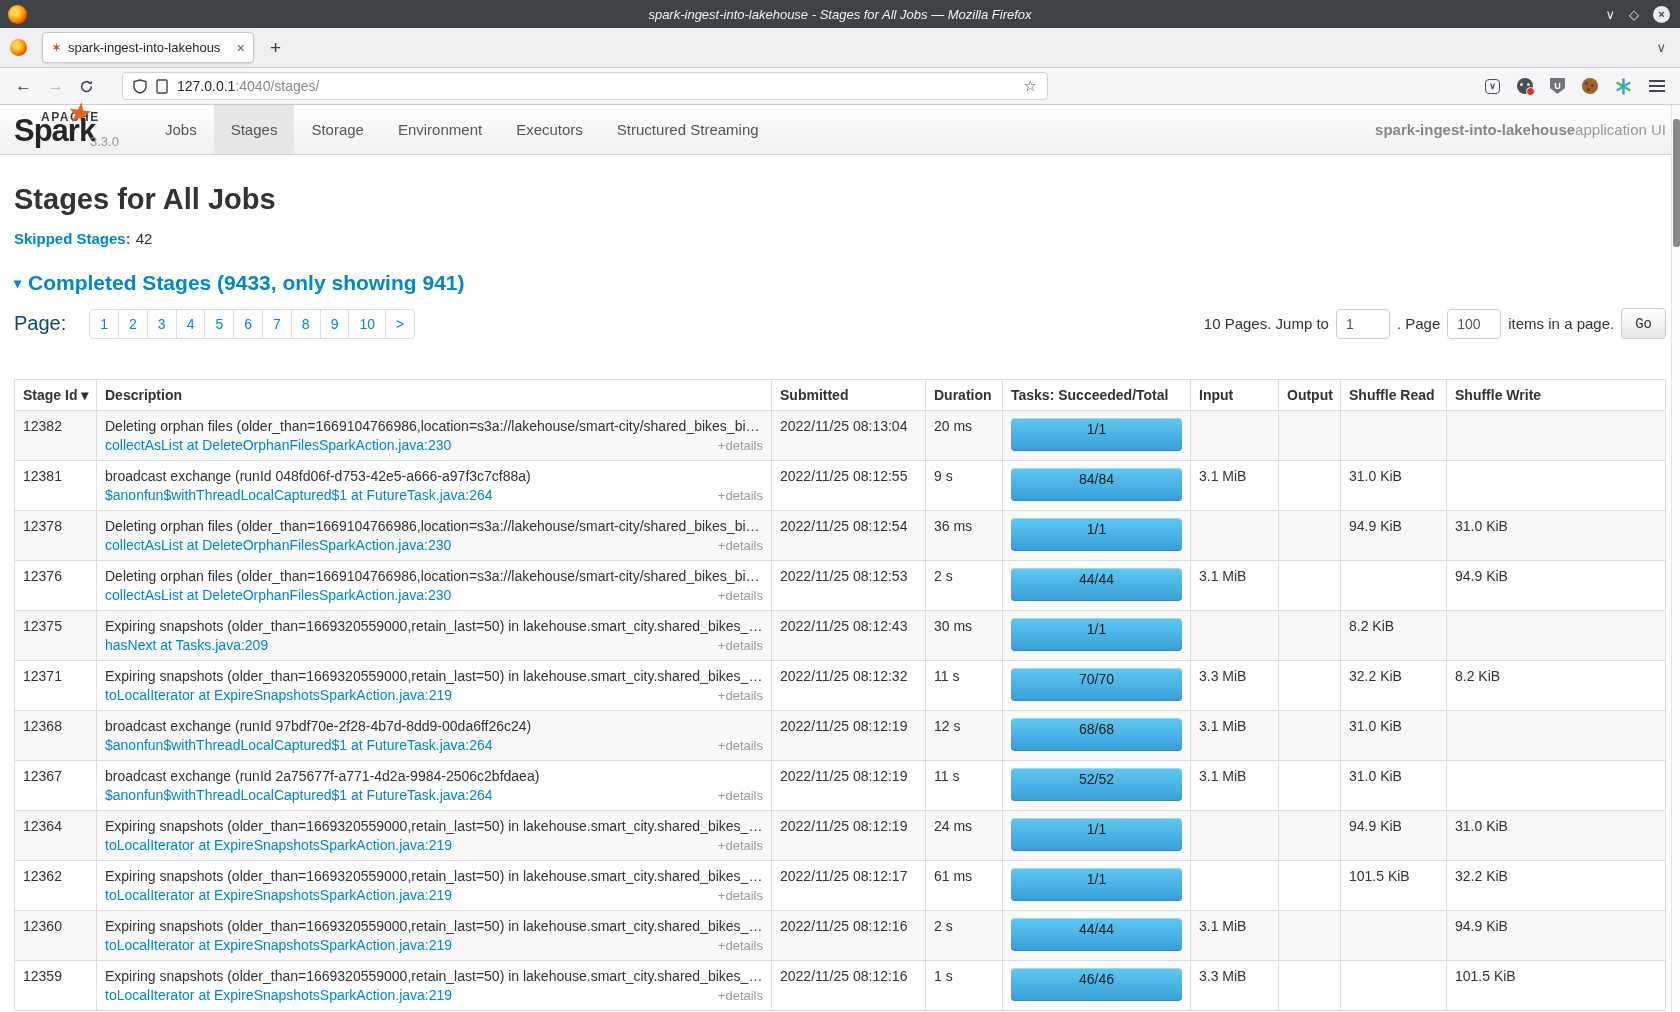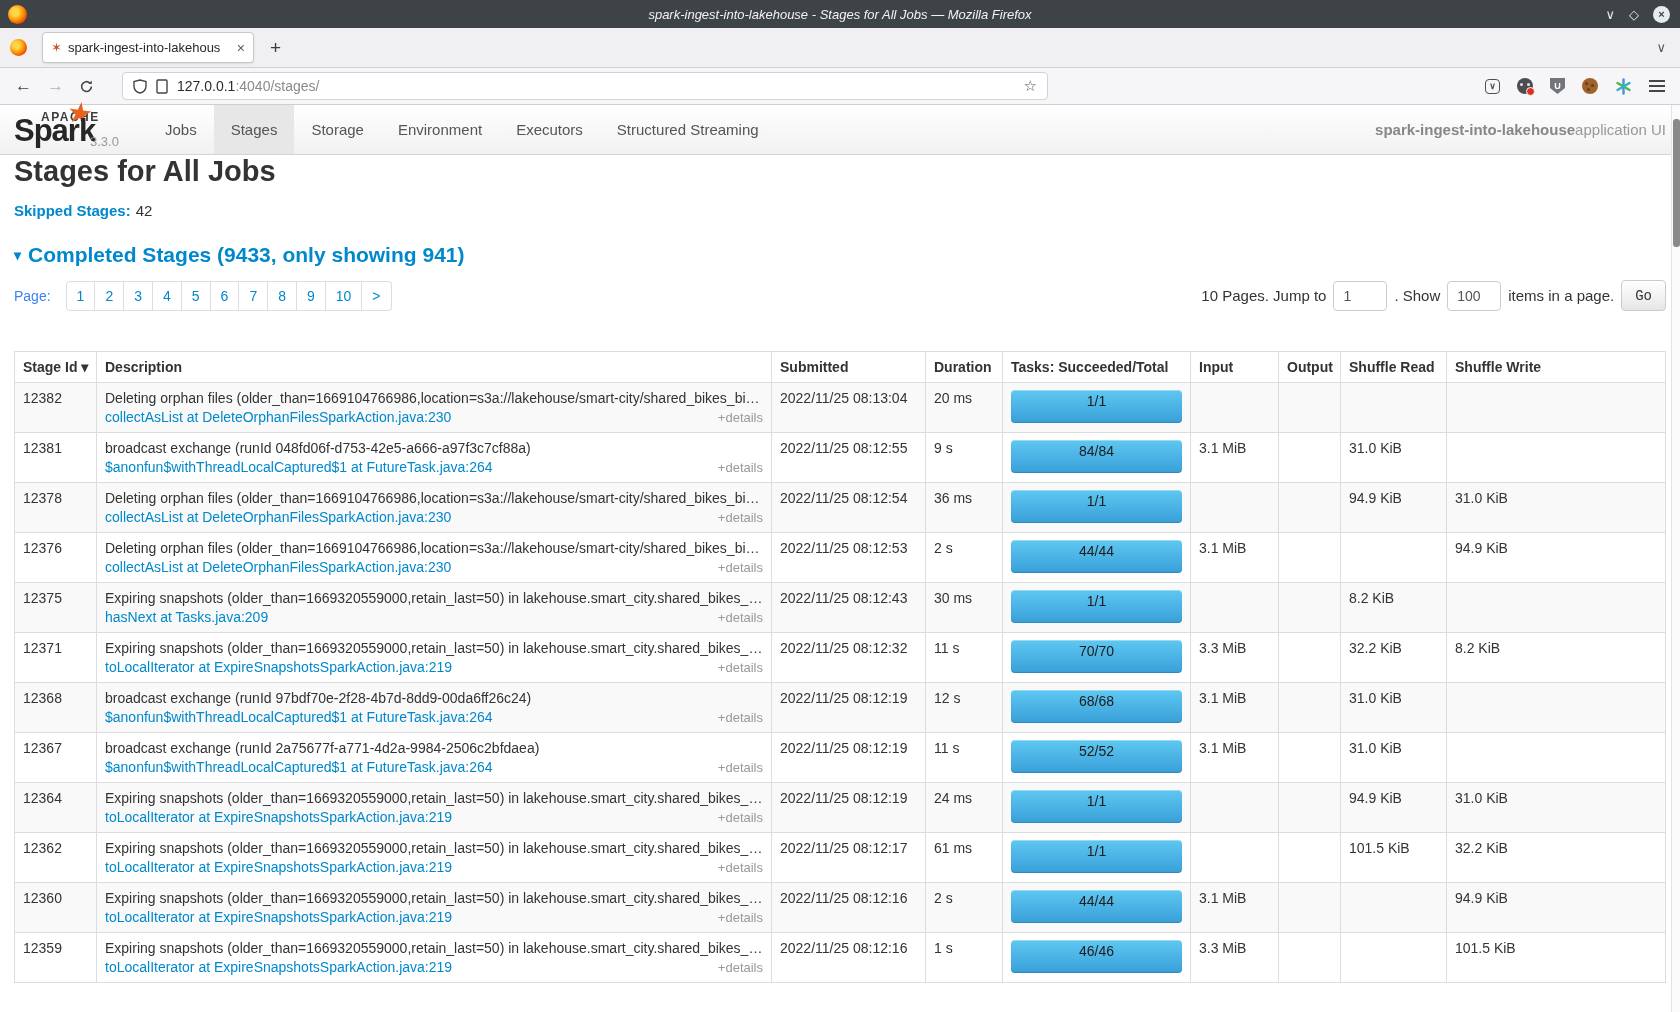--- a/index.html
+++ b/index.html
@@ -85,29 +85,29 @@
   .nav-tabs { display: flex; list-style: none; margin-left: 14px; }
   .nav-tabs li { padding: 0 17px; display: flex; align-items: center; font-size: 15px;
     color: #555; cursor: pointer; }
   .nav-tabs li.active { background: #e7e7e7; }
   .nav-appname { margin-left: auto; margin-right: 14px; display: flex; align-items: center;
     font-size: 15px; color: #999; white-space: nowrap; }
   .nav-appname b { color: #878787; }
 
   
   main { padding: 0 14px; }
-  h1 { font-size: 29px; font-weight: bold; color: #333; }
+  h1 { font-size: 29px; font-weight: bold; color: #333; margin-top: 28px; }
   .stats { margin-top: 14px; }
   .stat-line { font-size: 15px; color: #333; margin-top: 6px; }
   .stat-label { color: #0088cc; font-weight: bold; margin-right: 5px; }
   .section-header { margin-top: 24px; font-size: 21px; font-weight: bold; color: #0088cc;
     cursor: pointer; display: flex; align-items: center; }
   .section-arrow { font-size: 14px; margin-right: 7px; }
   .pagination-row { display: flex; align-items: center; margin-top: 13px; }
-  .page-label { font-size: 14px; color: #3b82f6; margin-right: 15px; }
+  .page-label { font-size: 20px; color: #0c4a6e; margin-right: 23px; }
   .page-group { display: flex; }
   .page-btn { min-width: 16px; padding: 6px 10px; background: #fff; border: 1px solid #ddd;
     border-left: none; color: #0088cc; font-size: 14px; text-align: center; cursor: pointer; }
   .page-btn:first-child { border-left: 1px solid #ddd; border-radius: 4px 0 0 4px; }
   .page-btn:last-child { border-radius: 0 4px 4px 0; }
   .jump-controls { margin-left: auto; display: flex; align-items: center; font-size: 15px;
     color: #333; gap: 7px; }
   .jump-input { width: 54px; height: 30px; border: 1px solid #ccc; border-radius: 4px;
     font-size: 14px; color: #555; padding-left: 9px; font-family: inherit; }
   .go-btn { height: 31px; padding: 0 13px; border: 1px solid #ccc; border-radius: 4px;
@@ -248,21 +248,21 @@
         <div class="page-btn">6</div>
         <div class="page-btn">7</div>
         <div class="page-btn">8</div>
         <div class="page-btn">9</div>
         <div class="page-btn">10</div>
         <div class="page-btn">&gt;</div>
       </div>
     <div class="jump-controls">
       <span>10 Pages. Jump to</span>
       <input class="jump-input" value="1" style="">
-      <span>. Show</span>
+      <span>. Page</span>
       <input class="jump-input" value="100" style="">
       <span>items in a page.</span>
       <button class="go-btn">Go</button>
     </div>
   </div>
 
   <table>
     <colgroup>
       <col style="width:82px">
         <col style="width:675px">

